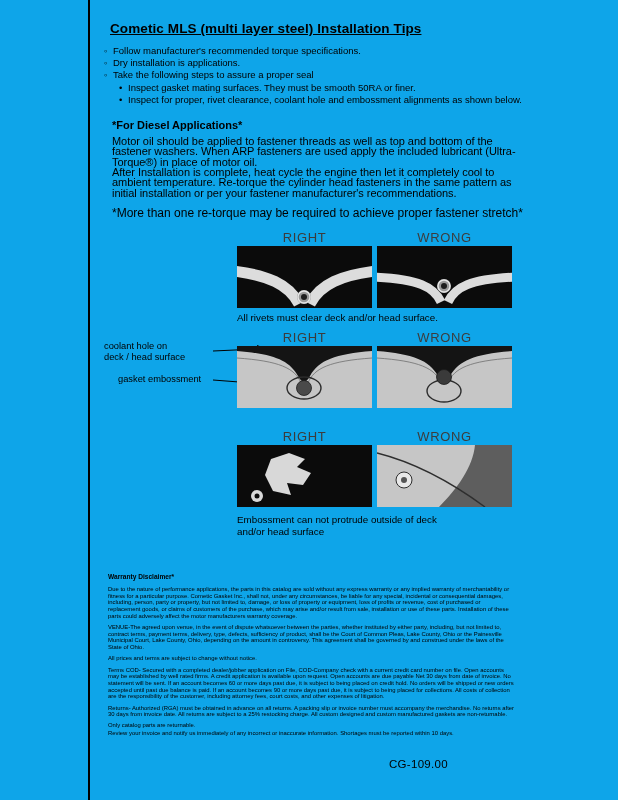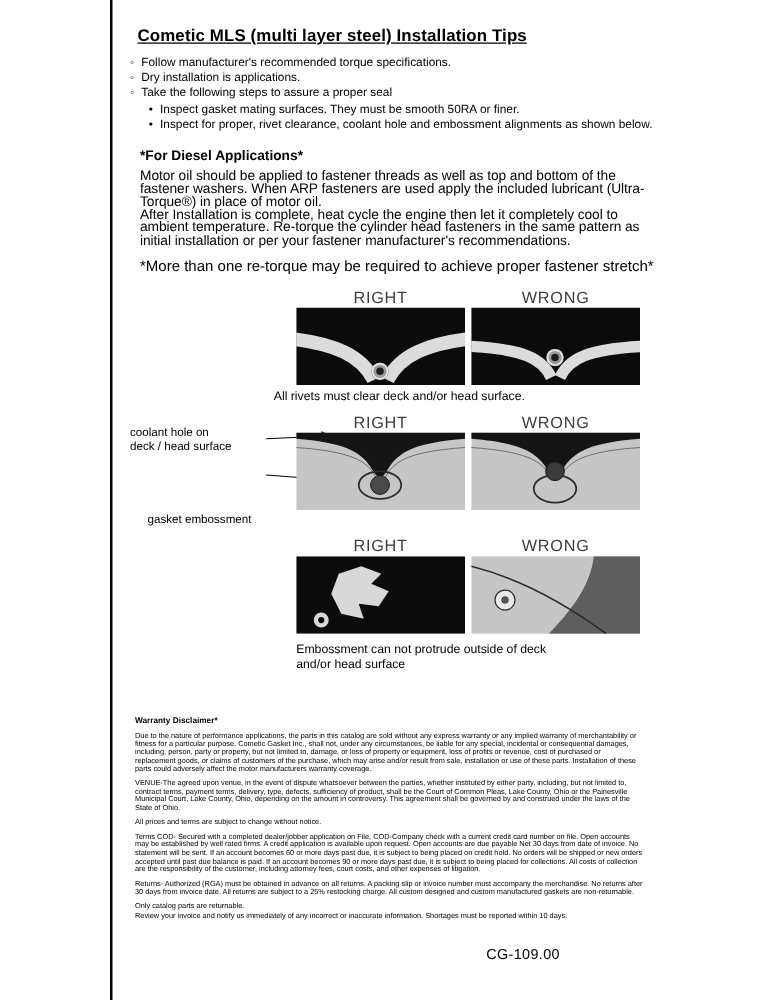--- a/index.html
+++ b/index.html
@@ -1,19 +1,19 @@
 <!DOCTYPE html>
 <html><head>
 <meta charset="utf-8">
 <style>
   * { margin:0; padding:0; box-sizing:border-box; }
   html,body { background:#e9e9e9; }
   body { font-family:"Liberation Sans", sans-serif; color:#111; }
   .page {
-    position:relative; width:618px; height:800px; background:#ffffff;
+    position:relative; width:618px; height:800px; background:#0ea5e9;
     margin:0 auto; overflow:hidden;
   }
   .left-rule { position:absolute; left:88px; top:0; width:2px; height:800px; background:#000; }
 
   .title {
     position:absolute; left:110px; top:21px;
     font-size:13.5px; font-weight:bold; text-decoration:underline; color:#000;
     letter-spacing:0.1px;
   }
 
@@ -106,30 +106,30 @@
   <div class="panel" style="left:377px; top:246px;">
     <svg viewBox="0 0 135 62">
       <rect width="135" height="62" fill="#0b0b0b"></rect>
       <path d="M-4,31 C42,33 57,41 64,56" stroke="#dcdcdc" stroke-width="9" fill="none"></path>
       <path d="M139,31 C93,33 78,41 71,56" stroke="#dcdcdc" stroke-width="9" fill="none"></path>
       <circle cx="67" cy="40" r="7" fill="#9a9a9a"></circle>
       <circle cx="67" cy="40" r="6" fill="none" stroke="#e6e6e6" stroke-width="1.4"></circle>
       <circle cx="67" cy="40" r="3" fill="#1d1d1d"></circle>
     </svg>
   </div>
-  <div class="caption" style="left:219px; top:312px;">All rivets must clear deck and/or head surface.</div>
+  <div class="caption" style="left:237px; top:312px;">All rivets must clear deck and/or head surface.</div>
 
   <div class="dlabel" style="left:237px; top:330px;">RIGHT</div>
   <div class="dlabel" style="left:377px; top:330px;">WRONG</div>
 
   <div class="callout" style="left:104px; top:341px;">
     <div>coolant hole on</div>
     <div>deck / head surface</div>
   </div>
-  <div class="callout" style="left:118px; top:374px;margin-top:36px;">gasket embossment</div>
+  <div class="callout" style="left:118px; top:374px;">gasket embossment</div>
 
   <svg class="leader" style="left:205px; top:340px;" width="175" height="55" viewBox="0 0 175 55">
     <line x1="8" y1="11" x2="52" y2="9" stroke="#000" stroke-width="1"></line>
     <polygon points="61,8.6 52,5 52,13" fill="#000"></polygon>
     <line x1="8" y1="40" x2="86" y2="46" stroke="#000" stroke-width="1"></line>
     <polygon points="95,47 86,42.6 85.4,50.4" fill="#000"></polygon>
   </svg>
 
   <div class="panel" style="left:237px; top:346px;">
     <svg viewBox="0 0 135 62">

